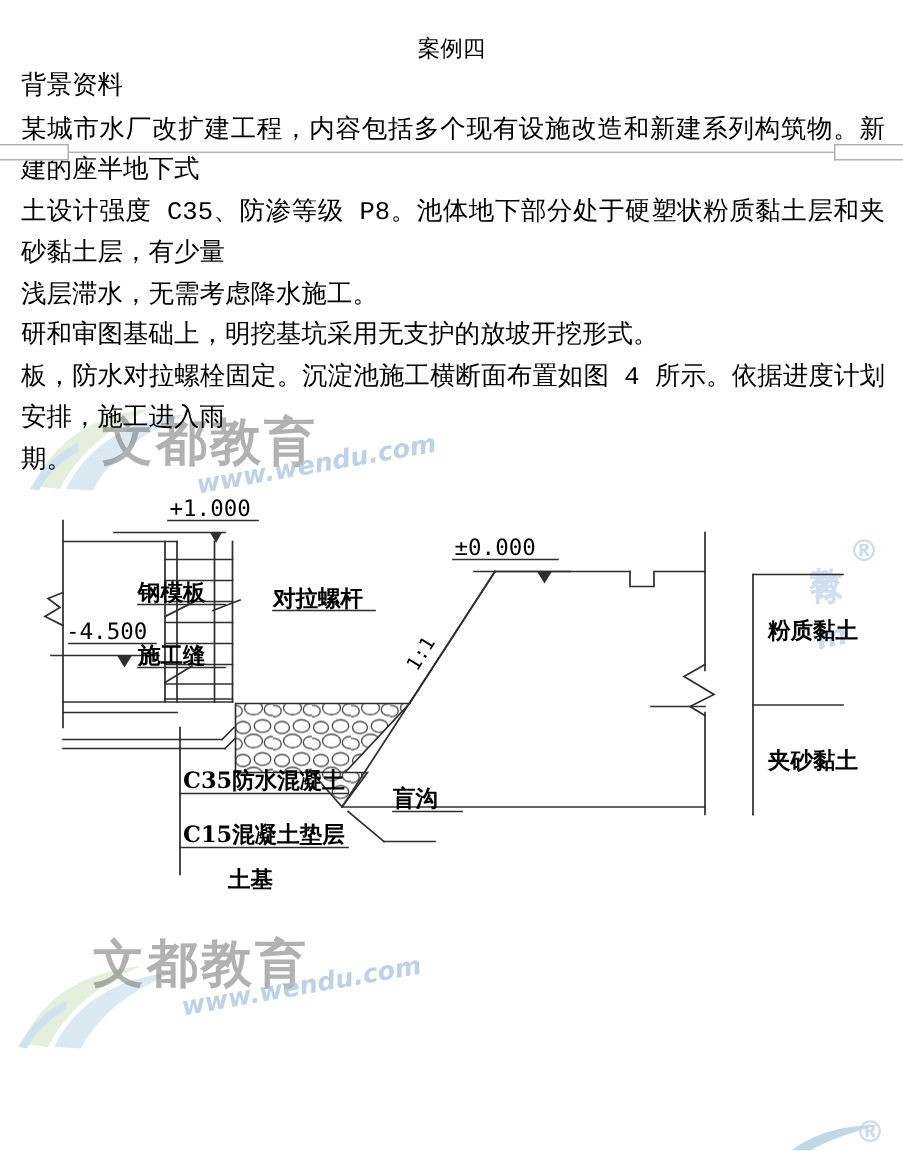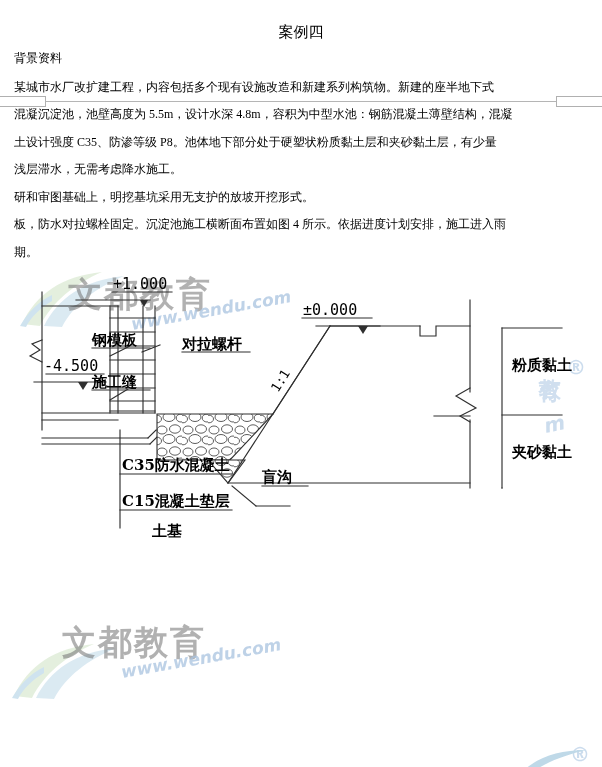--- a/index.html
+++ b/index.html
@@ -104,23 +104,23 @@
     border: 1px solid #b0b0b0;
     background: #ffffff;
     box-sizing: border-box;
   }
   .page-break .nub.left  { left: 0; border-left: none; }
   .page-break .nub.right { right: 0; border-right: none; }
 
   p.body-line {
     margin: 0;
     padding: 0 12px 0 14px;
-    font-size: 12px;
+    font-size: 17px;
     line-height: 27.5px;
-    font-family: Liberation Serif, serif;
+    font-family: Liberation Mono, monospace;
     text-align: justify;
   }
   p.body-line.first { margin-top: 1px; }
 
   
   .figure {
     position: relative;
     width: 602px;
     height: 285px;
     margin-top: 4px;
@@ -169,21 +169,20 @@
     <div class="nub right"></div>
   </div>
 
   <div class="content">
 
     <div class="doc-title">案例四</div>
 
     <p class="body-line">背景资料</p>
 
     <p class="body-line first">某城市水厂改扩建工程，内容包括多个现有设施改造和新建系列构筑物。新建的座半地下式</p>
-    <p class="body-line">混凝沉淀池，池壁高度为 5.5m，设计水深 4.8m，容积为中型水池：钢筋混凝土薄壁结构，混凝</p>
     <p class="body-line">土设计强度 C35、防渗等级 P8。池体地下部分处于硬塑状粉质黏土层和夹砂黏土层，有少量</p>
     <p class="body-line">浅层滞水，无需考虑降水施工。</p>
 
     <p class="body-line">研和审图基础上，明挖基坑采用无支护的放坡开挖形式。</p>
 
     <p class="body-line">板，防水对拉螺栓固定。沉淀池施工横断面布置如图 4 所示。依据进度计划安排，施工进入雨</p>
     <p class="body-line">期。</p>
 
     <div class="figure">
       <svg width="602" height="285" viewBox="0 0 602 285" xmlns="http://www.w3.org/2000/svg">

